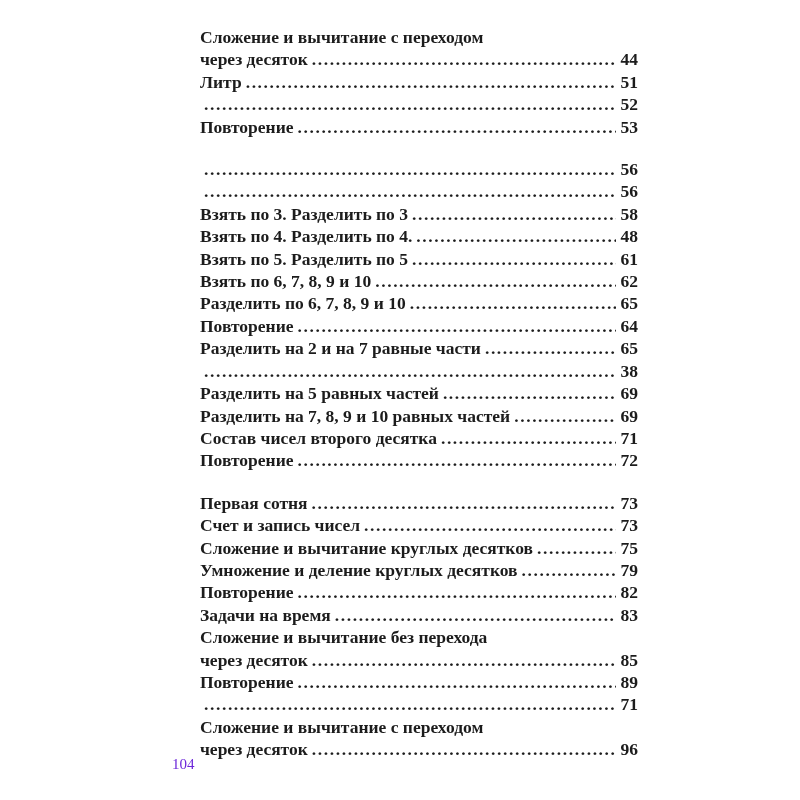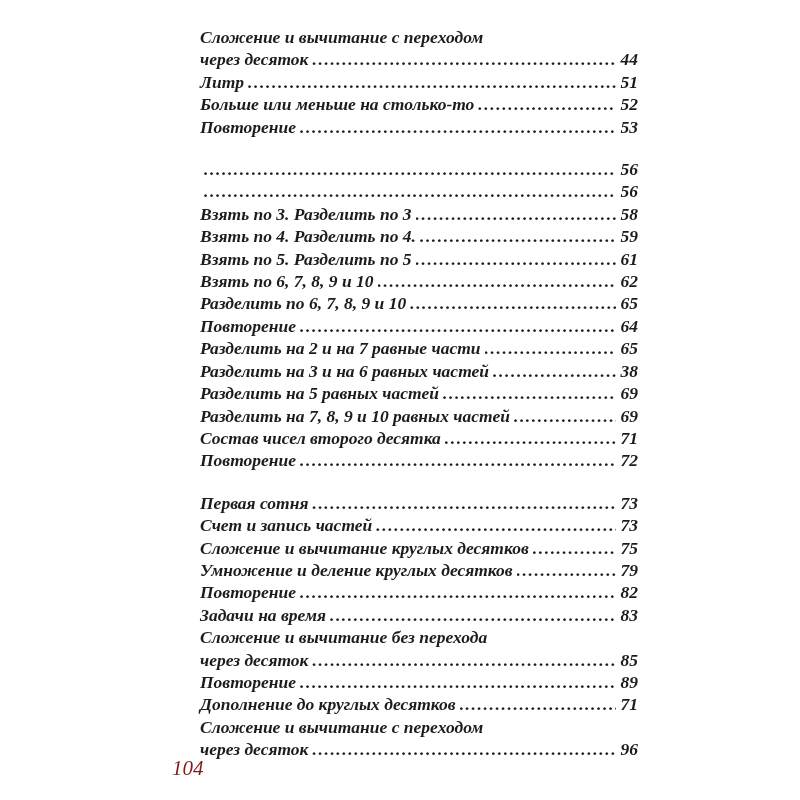--- a/index.html
+++ b/index.html
@@ -8,21 +8,20 @@
     background: #ffffff;
   }
   .page {
     position: relative;
     width: 680px;
     height: 800px;
     background: #ffffff;
     color: #1c1c1c;
     font-family: "Liberation Serif", "DejaVu Serif", serif;
     overflow: hidden;
-    font-style: italic;
   }
   .toc {
     position: absolute;
     left: 200px;
     top: 26px;
     width: 438px;
   }
   .toc-group {
     margin-bottom: 20px;
   }
@@ -48,23 +47,23 @@
   }
   .toc-page {
     white-space: nowrap;
     margin-left: 3px;
     text-align: left;
   }
   .footer {
     position: absolute;
     left: 172px;
     top: 756px;
-    font-size: 21px;
+    font-size: 15px;
     font-weight: normal;
-    color: #7f1d1d;
+    color: #6d28d9;
   }
 </style>
 </head>
 <body>
 
 <div class="page">
   <main class="toc">
       <div class="toc-group">
         <div class="toc-line">
           <span class="toc-title">Сложение и вычитание с переходом</span>
@@ -73,21 +72,20 @@
           <span class="toc-title">через десяток</span>
           <span class="toc-dots">........................................................................................................................</span>
           <span class="toc-page">44</span>
         </div>
         <div class="toc-line">
           <span class="toc-title">Литр</span>
           <span class="toc-dots">........................................................................................................................</span>
           <span class="toc-page">51</span>
         </div>
         <div class="toc-line">
-          <span class="toc-title">Больше или меньше на столько-то</span>
           <span class="toc-dots">........................................................................................................................</span>
           <span class="toc-page">52</span>
         </div>
         <div class="toc-line">
           <span class="toc-title">Повторение</span>
           <span class="toc-dots">........................................................................................................................</span>
           <span class="toc-page">53</span>
         </div>
       </div>
       <div class="toc-group">
@@ -100,21 +98,21 @@
           <span class="toc-page">56</span>
         </div>
         <div class="toc-line">
           <span class="toc-title">Взять по 3. Разделить по 3</span>
           <span class="toc-dots">........................................................................................................................</span>
           <span class="toc-page">58</span>
         </div>
         <div class="toc-line">
           <span class="toc-title">Взять по 4. Разделить по 4.</span>
           <span class="toc-dots">........................................................................................................................</span>
-          <span class="toc-page">59</span>
+          <span class="toc-page">48</span>
         </div>
         <div class="toc-line">
           <span class="toc-title">Взять по 5. Разделить по 5</span>
           <span class="toc-dots">........................................................................................................................</span>
           <span class="toc-page">61</span>
         </div>
         <div class="toc-line">
           <span class="toc-title">Взять по 6, 7, 8, 9 и 10</span>
           <span class="toc-dots">........................................................................................................................</span>
           <span class="toc-page">62</span>
@@ -128,21 +126,20 @@
           <span class="toc-title">Повторение</span>
           <span class="toc-dots">........................................................................................................................</span>
           <span class="toc-page">64</span>
         </div>
         <div class="toc-line">
           <span class="toc-title">Разделить на 2 и на 7 равные части</span>
           <span class="toc-dots">........................................................................................................................</span>
           <span class="toc-page">65</span>
         </div>
         <div class="toc-line">
-          <span class="toc-title">Разделить на 3 и на 6 равных частей</span>
           <span class="toc-dots">........................................................................................................................</span>
           <span class="toc-page">38</span>
         </div>
         <div class="toc-line">
           <span class="toc-title">Разделить на 5 равных частей</span>
           <span class="toc-dots">........................................................................................................................</span>
           <span class="toc-page">69</span>
         </div>
         <div class="toc-line">
           <span class="toc-title">Разделить на 7, 8, 9 и 10 равных частей</span>
@@ -160,21 +157,21 @@
           <span class="toc-page">72</span>
         </div>
       </div>
       <div class="toc-group">
         <div class="toc-line">
           <span class="toc-title">Первая сотня</span>
           <span class="toc-dots">........................................................................................................................</span>
           <span class="toc-page">73</span>
         </div>
         <div class="toc-line">
-          <span class="toc-title">Счет и запись частей</span>
+          <span class="toc-title">Счет и запись чисел</span>
           <span class="toc-dots">........................................................................................................................</span>
           <span class="toc-page">73</span>
         </div>
         <div class="toc-line">
           <span class="toc-title">Сложение и вычитание круглых десятков</span>
           <span class="toc-dots">........................................................................................................................</span>
           <span class="toc-page">75</span>
         </div>
         <div class="toc-line">
           <span class="toc-title">Умножение и деление круглых десятков</span>
@@ -198,21 +195,20 @@
           <span class="toc-title">через десяток</span>
           <span class="toc-dots">........................................................................................................................</span>
           <span class="toc-page">85</span>
         </div>
         <div class="toc-line">
           <span class="toc-title">Повторение</span>
           <span class="toc-dots">........................................................................................................................</span>
           <span class="toc-page">89</span>
         </div>
         <div class="toc-line">
-          <span class="toc-title">Дополнение до круглых десятков</span>
           <span class="toc-dots">........................................................................................................................</span>
           <span class="toc-page">71</span>
         </div>
         <div class="toc-line">
           <span class="toc-title">Сложение и вычитание с переходом</span>
         </div>
         <div class="toc-line">
           <span class="toc-title">через десяток</span>
           <span class="toc-dots">........................................................................................................................</span>
           <span class="toc-page">96</span>

